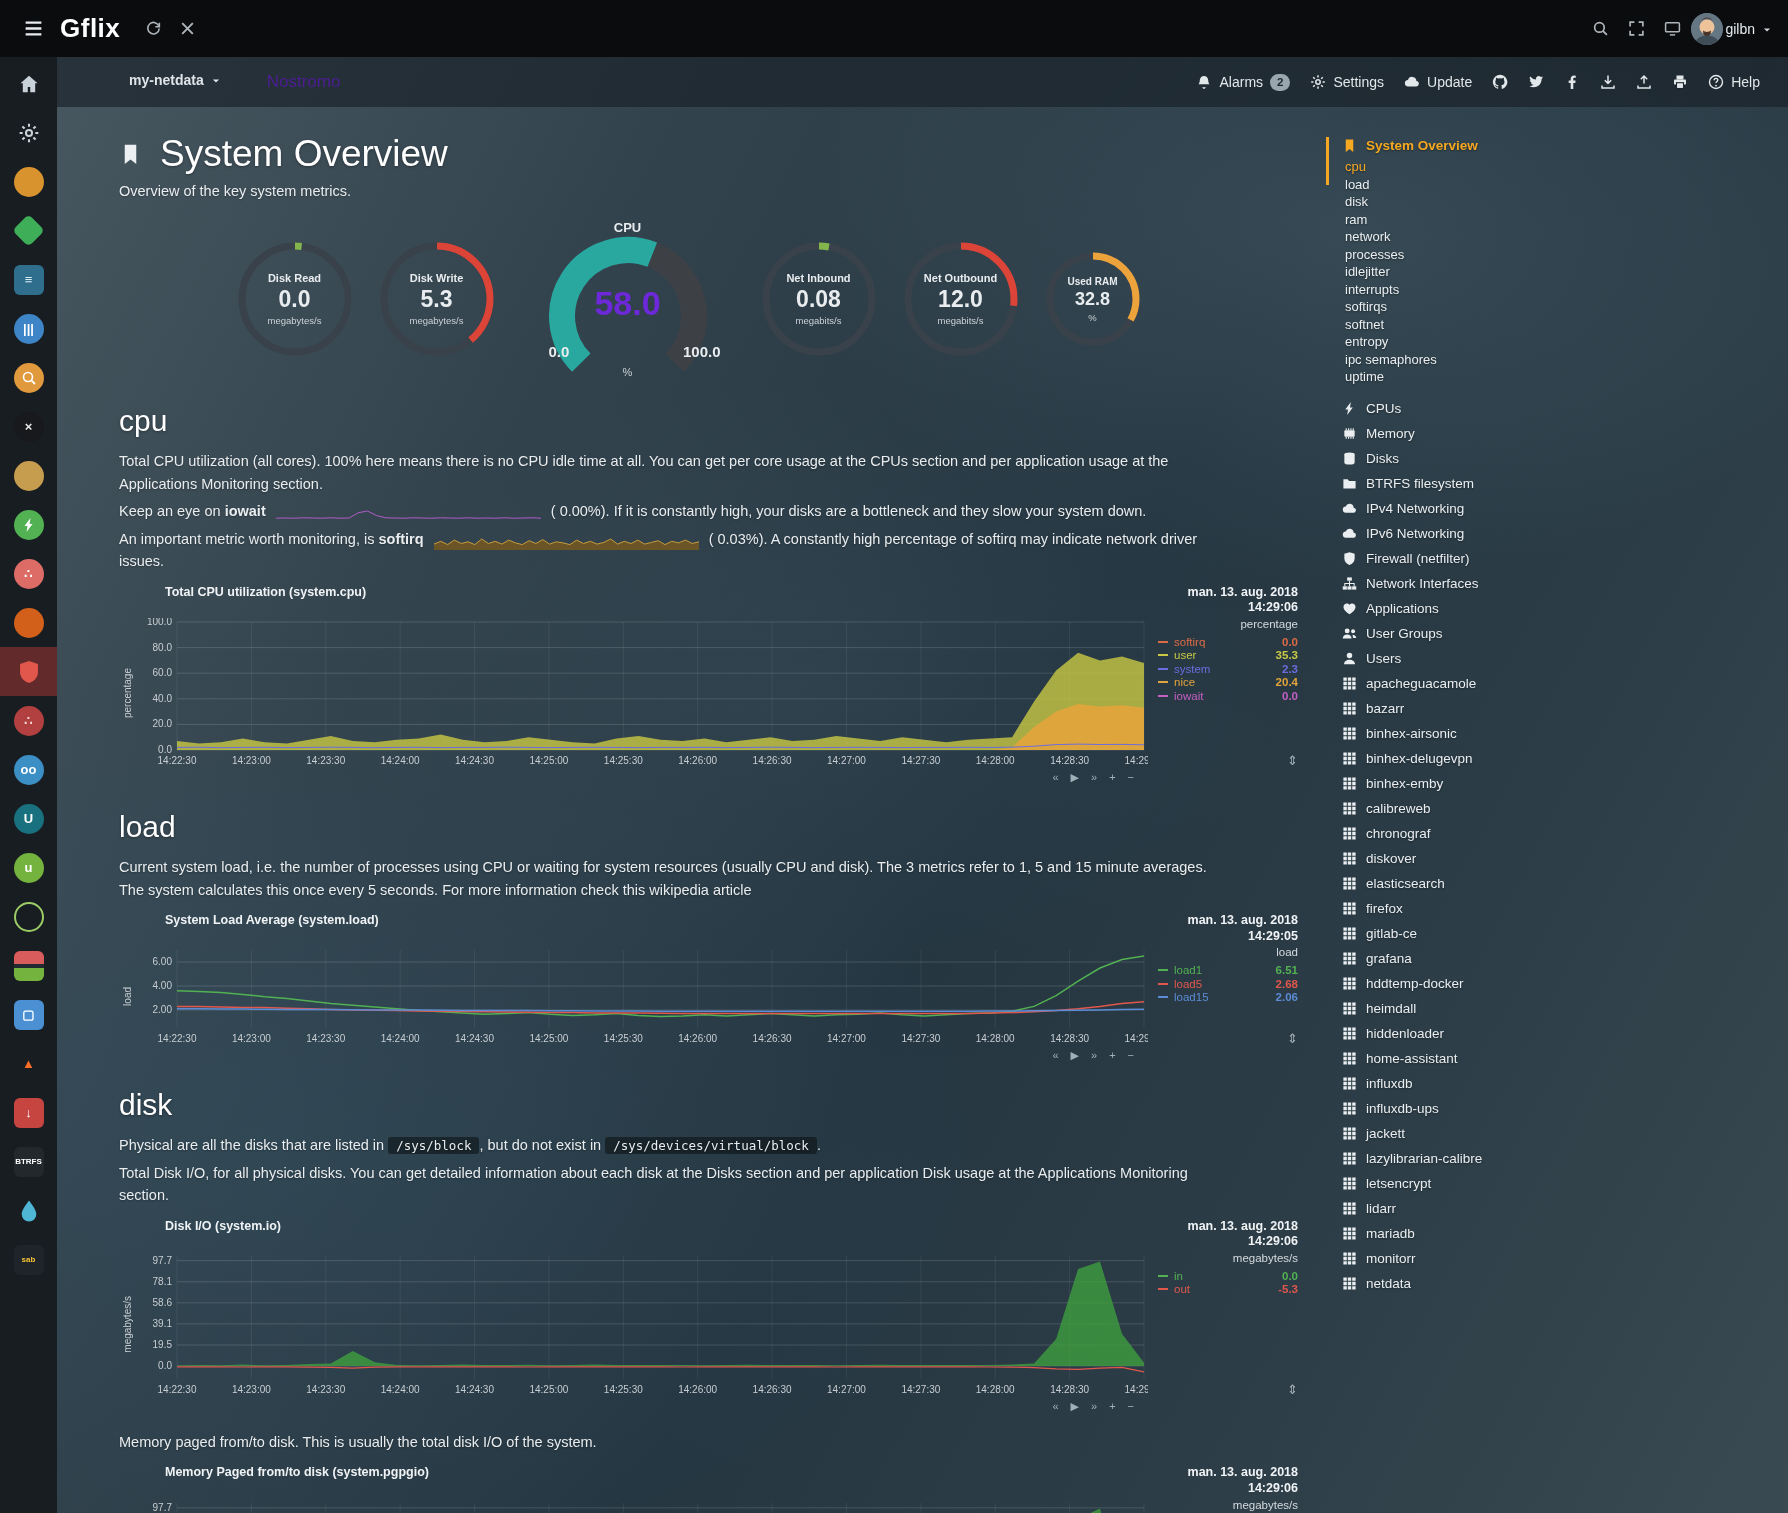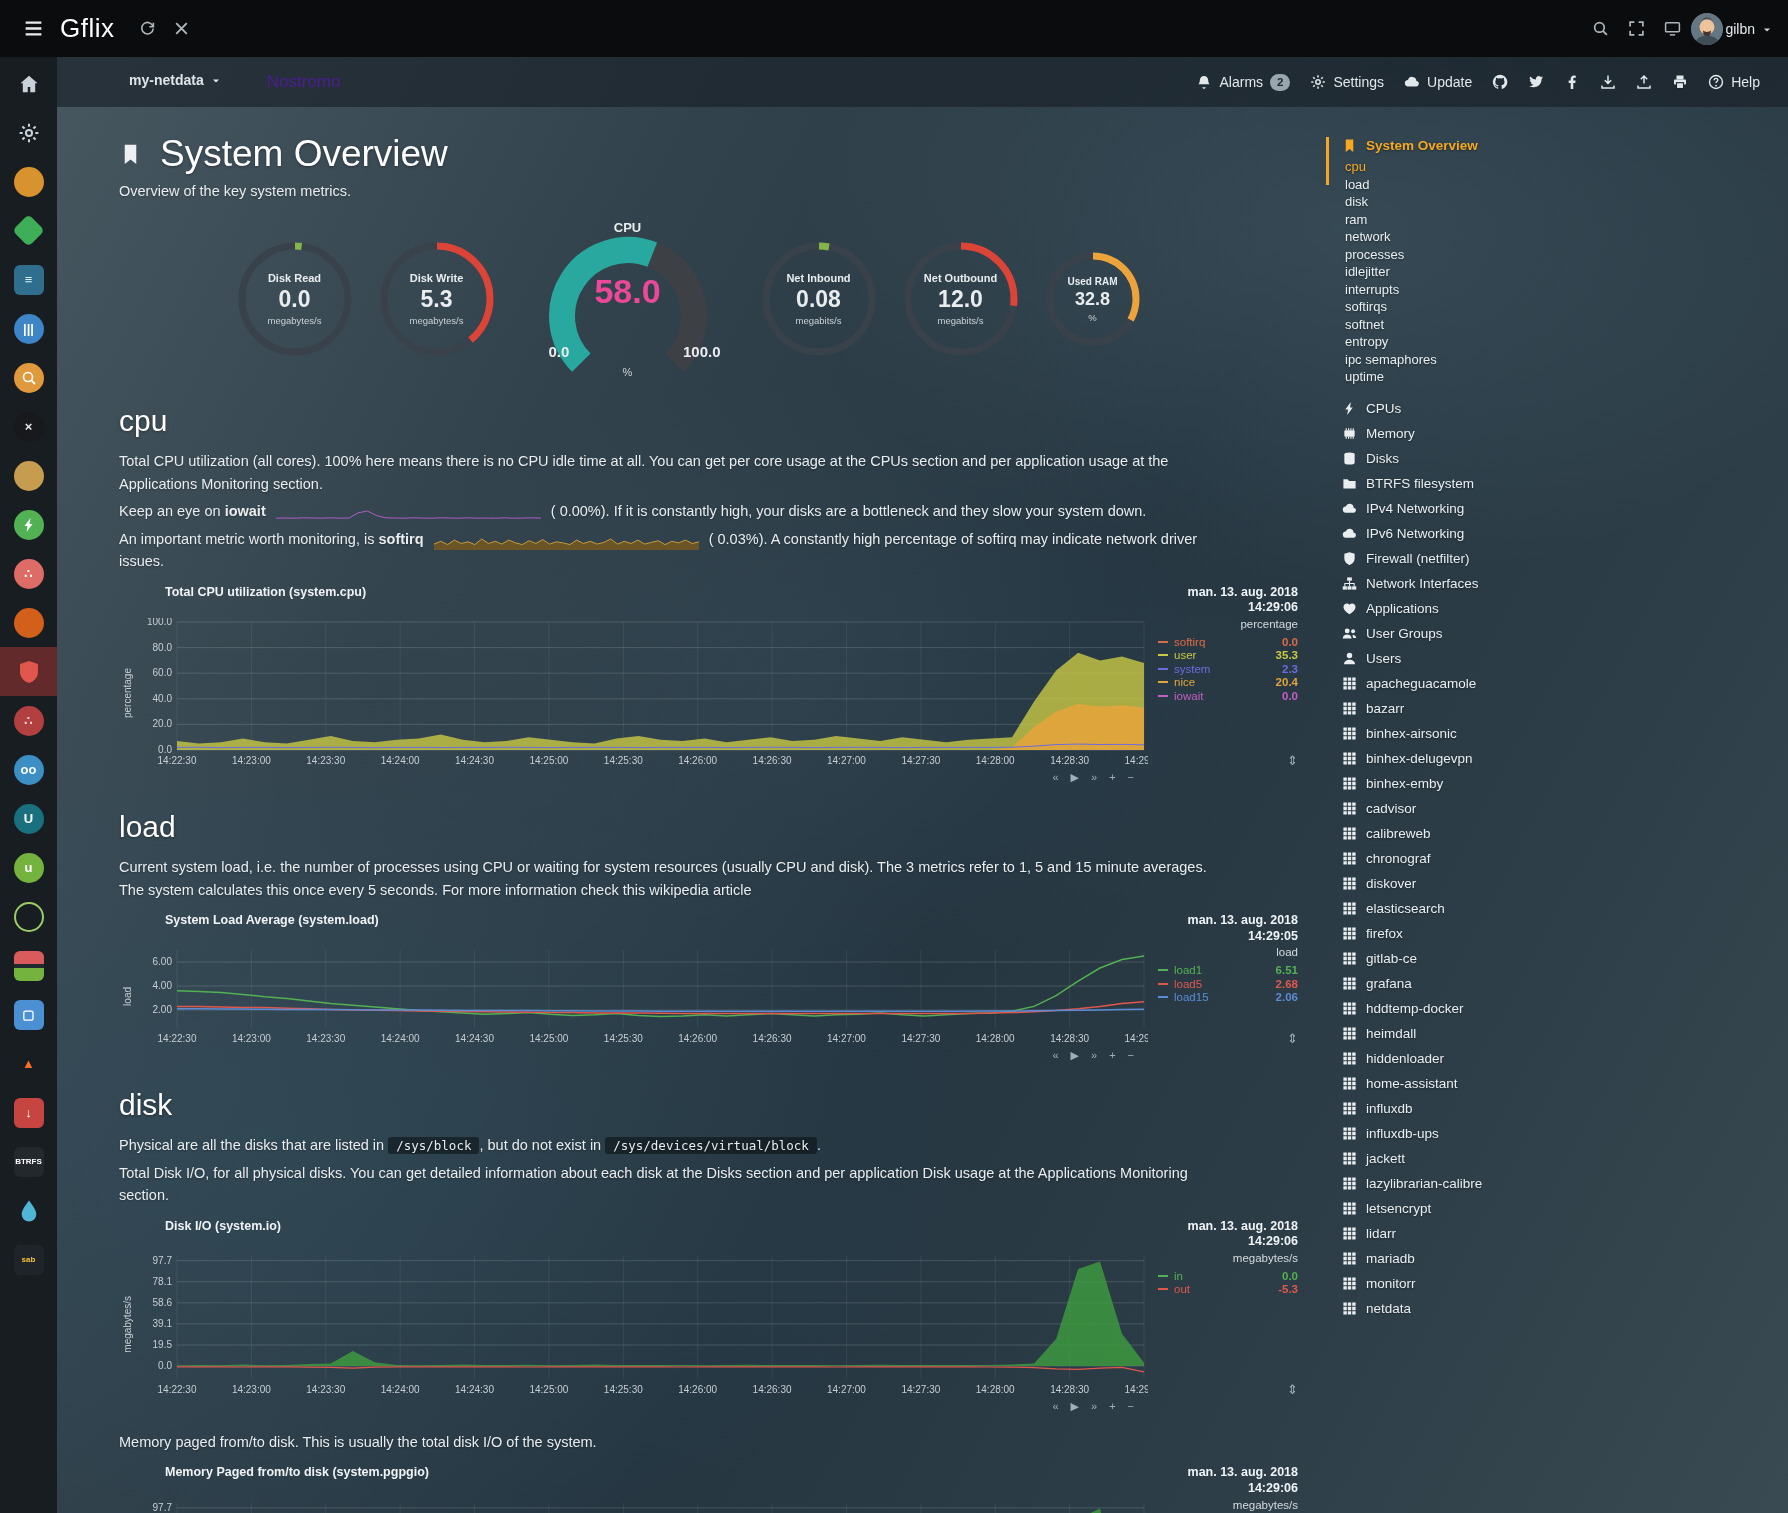--- a/index.html
+++ b/index.html
@@ -13,21 +13,21 @@
     linear-gradient(118deg,#4a5a63 0%, #33434d 28%, #253641 55%, #2d3e48 78%, #3a4a52 100%);
 }
 .ic{display:inline-block;vertical-align:middle}
 
 .topbar{position:absolute;top:0;left:0;right:0;height:57px;background:#0b0c0e;display:flex;align-items:center;justify-content:space-between;padding:0 16px;z-index:20}
 .tb-left,.tb-right{display:flex;align-items:center}
 .tb-ic{display:flex;width:34px;height:34px;align-items:center;justify-content:center;color:#aeb6bc;cursor:pointer}
 .tb-ic .ic{width:17px;height:17px}
 .tb-ic.bright{color:#e8ecef}
 .tb-ic.big .ic{width:21px;height:21px}
-.tb-title{font-size:26px;font-weight:400;color:#fff;margin:0 16px 0 10px;letter-spacing:.5px}
+.tb-title{font-size:26px;font-weight:700;color:#fff;margin:0 16px 0 10px;letter-spacing:.5px}
 .tb-right{gap:2px}
 .avatar{width:32px;height:32px;border-radius:50%;overflow:hidden;background:#5c6b77;flex:none}
 .avatar svg{width:32px;height:32px;display:block}
 .tb-user{display:flex;align-items:center;gap:7px;color:#e6ebee;font-size:14px;cursor:pointer}
 .tb-user .ic{width:10px;height:10px;color:#cfd6db}
 
 .sidebar{position:absolute;top:57px;left:0;bottom:0;width:57px;background:#181d22;display:flex;flex-direction:column;align-items:center;padding-top:2px;z-index:15}
 .sb-tile{width:57px;height:49px;display:flex;align-items:center;justify-content:center;cursor:pointer;flex:none}
 .sb-tile.sel{background:rgba(190,60,55,.45)}
 .sb-glyph .ic{width:22px;height:22px;color:#c9d2d9}
@@ -64,21 +64,21 @@
 .gauge{position:relative;display:flex;align-items:center;justify-content:center;cursor:pointer}
 .g-in{position:absolute;inset:0;display:flex;flex-direction:column;align-items:center;justify-content:center;text-align:center}
 .g-label{font-size:11px;font-weight:700}
 .g-value{font-size:23px;font-weight:700;margin-top:2px}
 .g-unit{font-size:9.5px;color:#ccd2d6;margin-top:2px}
 .gauge.sm .g-value{font-size:18px}
 .gauge.sm .g-label{font-size:10px}
 .gauge.big{width:214px;height:158px}
 .gauge.big svg{position:absolute;top:0;left:0}
 .gb-label{position:absolute;top:0;left:0;right:0;text-align:center;font-weight:700;font-size:13px}
-.gb-value{position:absolute;top:52px;left:0;right:0;text-align:center;font-size:34px;font-weight:700;color:#ec4899}
+.gb-value{position:absolute;top:64px;left:0;right:0;text-align:center;font-size:34px;font-weight:700;color:#6d28d9}
 .gb-min{position:absolute;left:28px;bottom:18px;font-weight:700;font-size:15px}
 .gb-max{position:absolute;right:14px;bottom:18px;font-weight:700;font-size:15px}
 .gb-unit{position:absolute;bottom:0;left:0;right:0;text-align:center;font-size:11px;color:#ccd2d6}
 
 .chart{margin:12px 0 18px}
 .chart-head{display:flex;justify-content:space-between;align-items:flex-start;font-size:12.5px;font-weight:700;color:#f0f3f5;margin-bottom:2px}
 .c-title{margin-left:46px}
 .c-date{width:150px;text-align:right;line-height:1.25}
 .chart-body{display:flex;align-items:stretch}
 .ylab{width:16px;display:flex;align-items:center;justify-content:center;color:#c9ced2;font-size:10px}
@@ -905,26 +905,20 @@
         <div class="nav-item app">
           <svg class="ic" viewBox="0 0 16 16">
             <path d="M1.5 1.5h3.6v3.6H1.5zM6.2 1.5h3.6v3.6H6.2zM10.9 1.5h3.6v3.6h-3.6zM1.5 6.2h3.6v3.6H1.5zM6.2 6.2h3.6v3.6H6.2zM10.9 6.2h3.6v3.6h-3.6zM1.5 10.9h3.6v3.6H1.5zM6.2 10.9h3.6v3.6H6.2zM10.9 10.9h3.6v3.6h-3.6z" fill="currentColor"></path>
           </svg>
           <span>binhex-emby</span>
         </div>
         <div class="nav-item app">
           <svg class="ic" viewBox="0 0 16 16">
             <path d="M1.5 1.5h3.6v3.6H1.5zM6.2 1.5h3.6v3.6H6.2zM10.9 1.5h3.6v3.6h-3.6zM1.5 6.2h3.6v3.6H1.5zM6.2 6.2h3.6v3.6H6.2zM10.9 6.2h3.6v3.6h-3.6zM1.5 10.9h3.6v3.6H1.5zM6.2 10.9h3.6v3.6H6.2zM10.9 10.9h3.6v3.6h-3.6z" fill="currentColor"></path>
           </svg>
-          <span>cadvisor</span>
-        </div>
-        <div class="nav-item app">
-          <svg class="ic" viewBox="0 0 16 16">
-            <path d="M1.5 1.5h3.6v3.6H1.5zM6.2 1.5h3.6v3.6H6.2zM10.9 1.5h3.6v3.6h-3.6zM1.5 6.2h3.6v3.6H1.5zM6.2 6.2h3.6v3.6H6.2zM10.9 6.2h3.6v3.6h-3.6zM1.5 10.9h3.6v3.6H1.5zM6.2 10.9h3.6v3.6H6.2zM10.9 10.9h3.6v3.6h-3.6z" fill="currentColor"></path>
-          </svg>
           <span>calibreweb</span>
         </div>
         <div class="nav-item app">
           <svg class="ic" viewBox="0 0 16 16">
             <path d="M1.5 1.5h3.6v3.6H1.5zM6.2 1.5h3.6v3.6H6.2zM10.9 1.5h3.6v3.6h-3.6zM1.5 6.2h3.6v3.6H1.5zM6.2 6.2h3.6v3.6H6.2zM10.9 6.2h3.6v3.6h-3.6zM1.5 10.9h3.6v3.6H1.5zM6.2 10.9h3.6v3.6H6.2zM10.9 10.9h3.6v3.6h-3.6z" fill="currentColor"></path>
           </svg>
           <span>chronograf</span>
         </div>
         <div class="nav-item app">
           <svg class="ic" viewBox="0 0 16 16">

